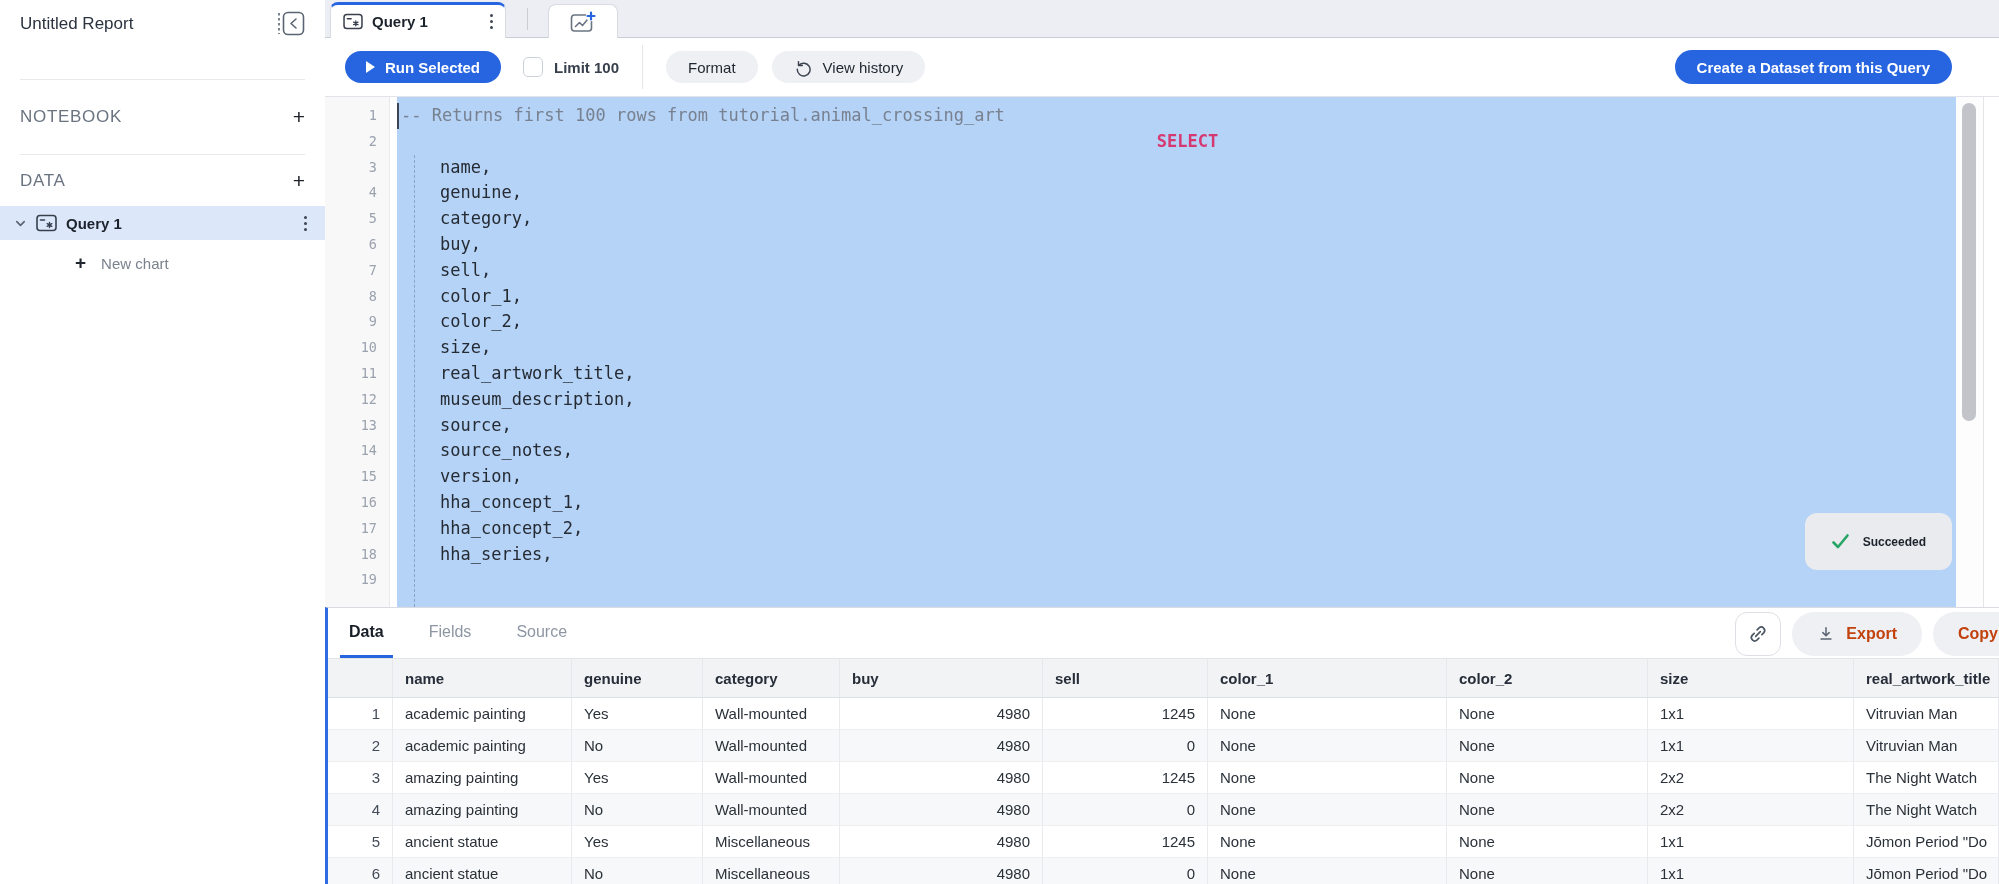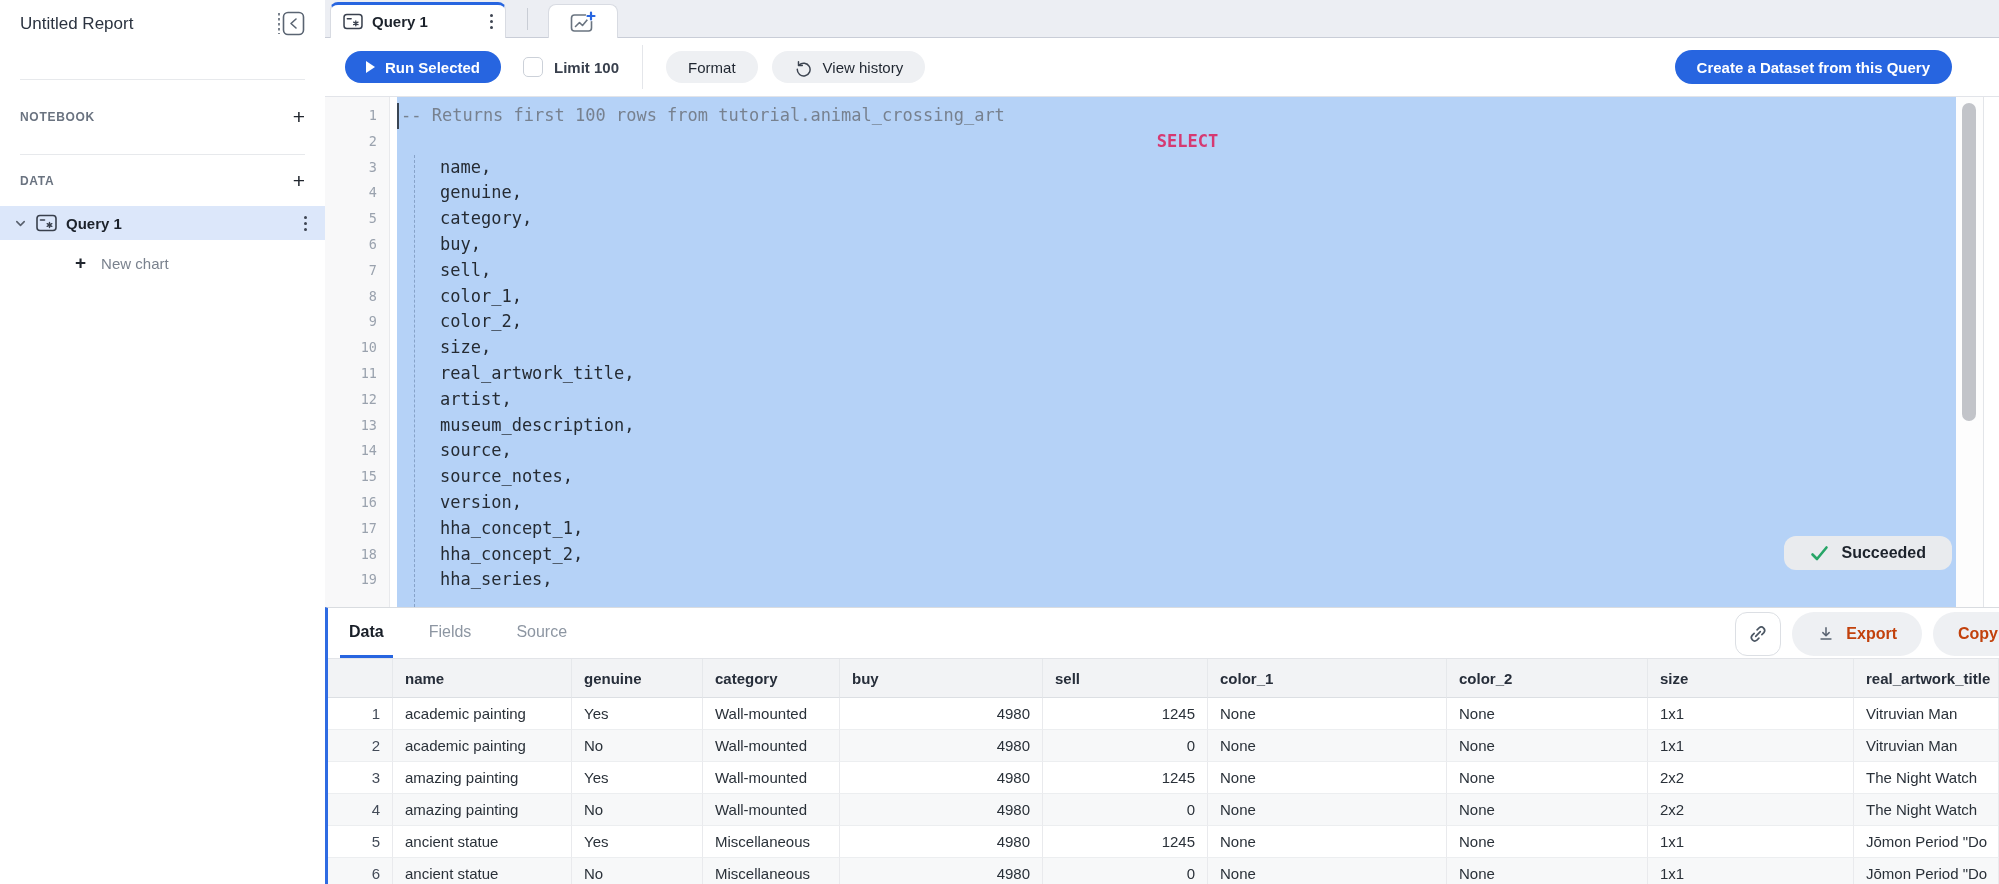--- a/index.html
+++ b/index.html
@@ -8,21 +8,21 @@
 
   
   .sidebar{position:absolute;left:0;top:0;width:325px;height:884px;background:#fff;z-index:3;}
   .sb-header{height:79px;padding:12px 18px 0 20px;display:flex;justify-content:space-between;align-items:flex-start;}
   .sb-title{font-size:17px;font-weight:500;color:#2b3340;padding-top:2px;}
   .collapse-btn{margin-top:-2px;cursor:pointer;}
   .divider{border-top:1px solid #e7e9ec;margin:0 20px;}
   .sb-sec{display:flex;justify-content:space-between;align-items:center;padding:0 20px;}
   .sb-sec.notebook{height:74px;}
   .sb-sec.data{height:51px;}
-  .sec-label{font-size:12px;font-weight:700;letter-spacing:.7px;color:#6a7380;}
+  .sec-label{font-size:17px;font-weight:400;letter-spacing:.7px;color:#6a7380;}
   .plus-btn{font-size:21px;font-weight:500;color:#21262e;line-height:20px;cursor:pointer;}
   .query-row{height:34px;background:#dce7fa;display:flex;align-items:center;gap:9px;padding:0 16px 0 14px;}
   .query-row .q-label{font-size:15px;font-weight:700;color:#1c222b;flex:1;}
   .kebab{display:flex;flex-direction:column;gap:3px;padding:4px 2px;cursor:pointer;}
   .kebab i{width:3px;height:3px;border-radius:50%;background:#3e4552;}
   .newchart-row{margin-top:10px;display:flex;align-items:center;gap:15px;padding-left:75px;height:26px;}
   .newchart-row .nc-plus{font-size:19px;font-weight:700;color:#21262e;}
   .newchart-row .nc-label{font-size:15px;color:#7a828e;}
 
   
@@ -61,22 +61,22 @@
     color:#252b33;white-space:pre;}
   .line.comment{color:#77818f;padding-left:4px;}
   .line.keyword{color:#d63972;font-weight:bold;padding-left:22px;text-align:center;}
   .line.ident{padding-left:43px;}
   .indent-guide{position:absolute;left:17px;top:58px;bottom:0;border-left:1px dashed rgba(90,115,155,.5);}
   .caret{position:absolute;left:0;top:6px;width:2px;height:26px;background:#3a4654;}
   .scroll-rail{width:27px;background:#fdfdfd;position:relative;}
   .scroll-thumb{position:absolute;left:6px;top:6px;width:14px;height:318px;background:#c2c4c9;border-radius:7px;cursor:grab;}
   .panel-border{width:1px;background:#e3e5e9;}
   .right-pad{flex:1;background:#fff;}
-  .status-badge{position:absolute;right:47px;bottom:37px;height:34px;padding:0 26px;background:#e9ebee;
-    border-radius:12px;display:flex;align-items:center;gap:13px;font-size:16px;font-weight:700;color:#1d232c;z-index:2;}
+  .status-badge{position:absolute;right:47px;bottom:37px;height:57px;padding:0 26px;background:#e9ebee;
+    border-radius:12px;display:flex;align-items:center;gap:13px;font-size:12px;font-weight:700;color:#1d232c;z-index:2;}
 
   
   .results{height:277px;border-top:1px solid #d9dce0;border-left:3px solid #2f6be2;position:relative;background:#fff;}
   .res-tabs{height:51px;display:flex;align-items:center;padding-left:12px;border-bottom:1px solid #e2e4e8;}
   .rtab{height:100%;display:flex;align-items:center;padding:0 9px;margin-right:27px;
     font-size:16px;color:#8d96a2;cursor:pointer;border-bottom:3px solid transparent;}
   .rtab.active{color:#181e27;font-weight:700;border-bottom-color:#2765e0;}
   .res-actions{position:absolute;right:-24px;top:4px;display:flex;align-items:center;gap:11px;}
   .icon-btn{width:46px;height:44px;border:1px solid #dcdfe4;border-radius:12px;background:#fff;
     display:flex;align-items:center;justify-content:center;cursor:pointer;}
@@ -225,21 +225,20 @@
         <div class="line keyword">SELECT</div>
         <div class="line ident">name,</div>
         <div class="line ident">genuine,</div>
         <div class="line ident">category,</div>
         <div class="line ident">buy,</div>
         <div class="line ident">sell,</div>
         <div class="line ident">color_1,</div>
         <div class="line ident">color_2,</div>
         <div class="line ident">size,</div>
         <div class="line ident">real_artwork_title,</div>
-        <div class="line ident">artist,</div>
         <div class="line ident">museum_description,</div>
         <div class="line ident">source,</div>
         <div class="line ident">source_notes,</div>
         <div class="line ident">version,</div>
         <div class="line ident">hha_concept_1,</div>
         <div class="line ident">hha_concept_2,</div>
         <div class="line ident">hha_series,</div>
       </div>
     <div class="scroll-rail">
       <div class="scroll-thumb"></div>

